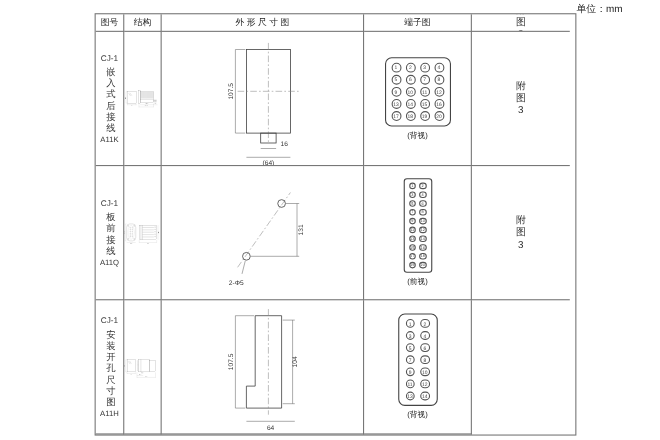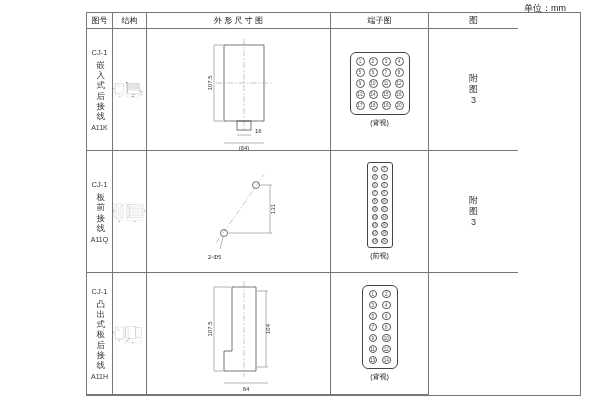--- a/index.html
+++ b/index.html
@@ -1,18 +1,18 @@
 <!DOCTYPE html>
 <html><head>
 <meta charset="utf-8">
 <style>
   html,body{margin:0;padding:0;}
   body{width:600px;height:400px;background:#ffffff;font-family:"Liberation Sans",sans-serif;color:#333;position:relative;overflow:hidden;}
   .unit{position:absolute;top:2px;right:34px;font-size:9px;color:#222;}
-  .tbl{position:absolute;left:86px;top:12px;width:495px;height:384px;border:1px solid #777;
+  .tbl{position:absolute;left:86px;top:12px;width:438px;height:384px;border:1px solid #777;
        display:grid;grid-template-columns:26px 34px 184px 98px 89px;grid-template-rows:16px 122px 122px 122px;
        box-sizing:border-box;background:#fff;}
   .c{border-right:1px solid #777;border-bottom:1px solid #777;display:flex;align-items:center;justify-content:center;overflow:hidden;position:relative;}
   .c:nth-child(5n){border-right:none;}
   .c:nth-child(n+21){border-bottom:none;}
   .h{font-size:8px;color:#222;white-space:nowrap;}
   .vtext{width:12px;word-break:break-all;line-height:1.25;text-align:center;}
   .figcell{font-size:9px;}
   .structcell{flex-direction:column;gap:3px;}
   .model{font-size:7.5px;}
@@ -213,21 +213,21 @@
         <span class="tc">20</span>
       </div>
     <div class="caption">(前视)</div>
   </div>
 
   <div class="c figcell">
     <span class="vtext">附图3</span>
   </div>
   <div class="c structcell">
     <span class="model">CJ-1</span>
-    <span class="mount">凸出式板后接线</span>
+    <span class="mount">安装开孔尺寸图</span>
     <span class="code">A11H</span>
   </div>
   <div class="c">
     <svg width="184" height="122" viewBox="0 0 184 122">
       <rect class="dr" x="14" y="22" width="42" height="62"></rect>
       <line class="dr" x1="20" y1="30" x2="30" y2="44"></line>
       <line class="dr" x1="26" y1="28" x2="36" y2="42"></line>
       <line class="dm" x1="7" y1="22" x2="7" y2="84"></line>
       <line class="dm" x1="7" y1="22" x2="13" y2="22"></line>
       <line class="dm" x1="7" y1="84" x2="13" y2="84"></line>

